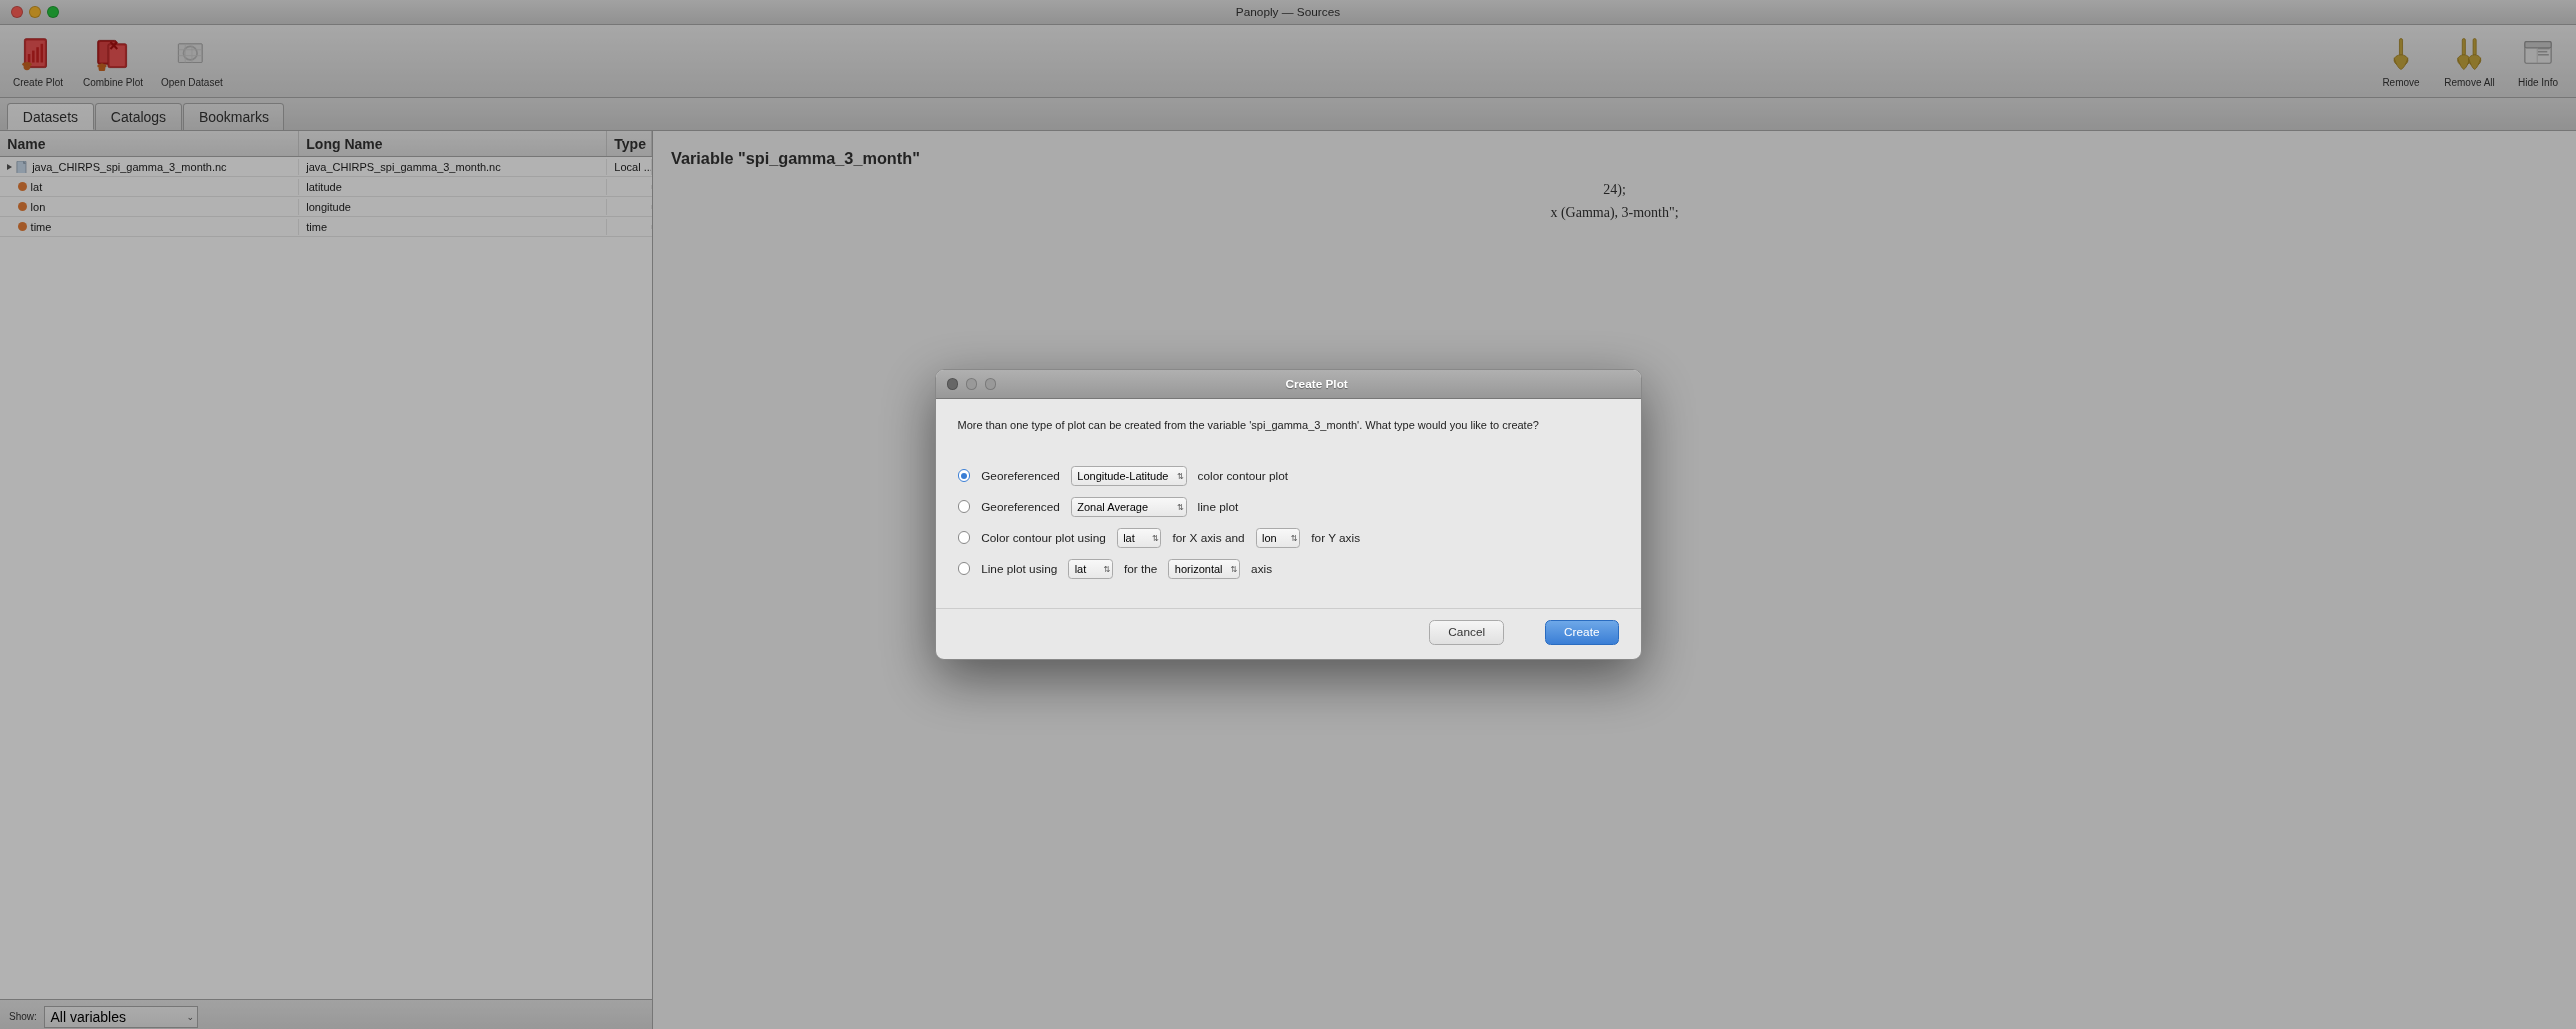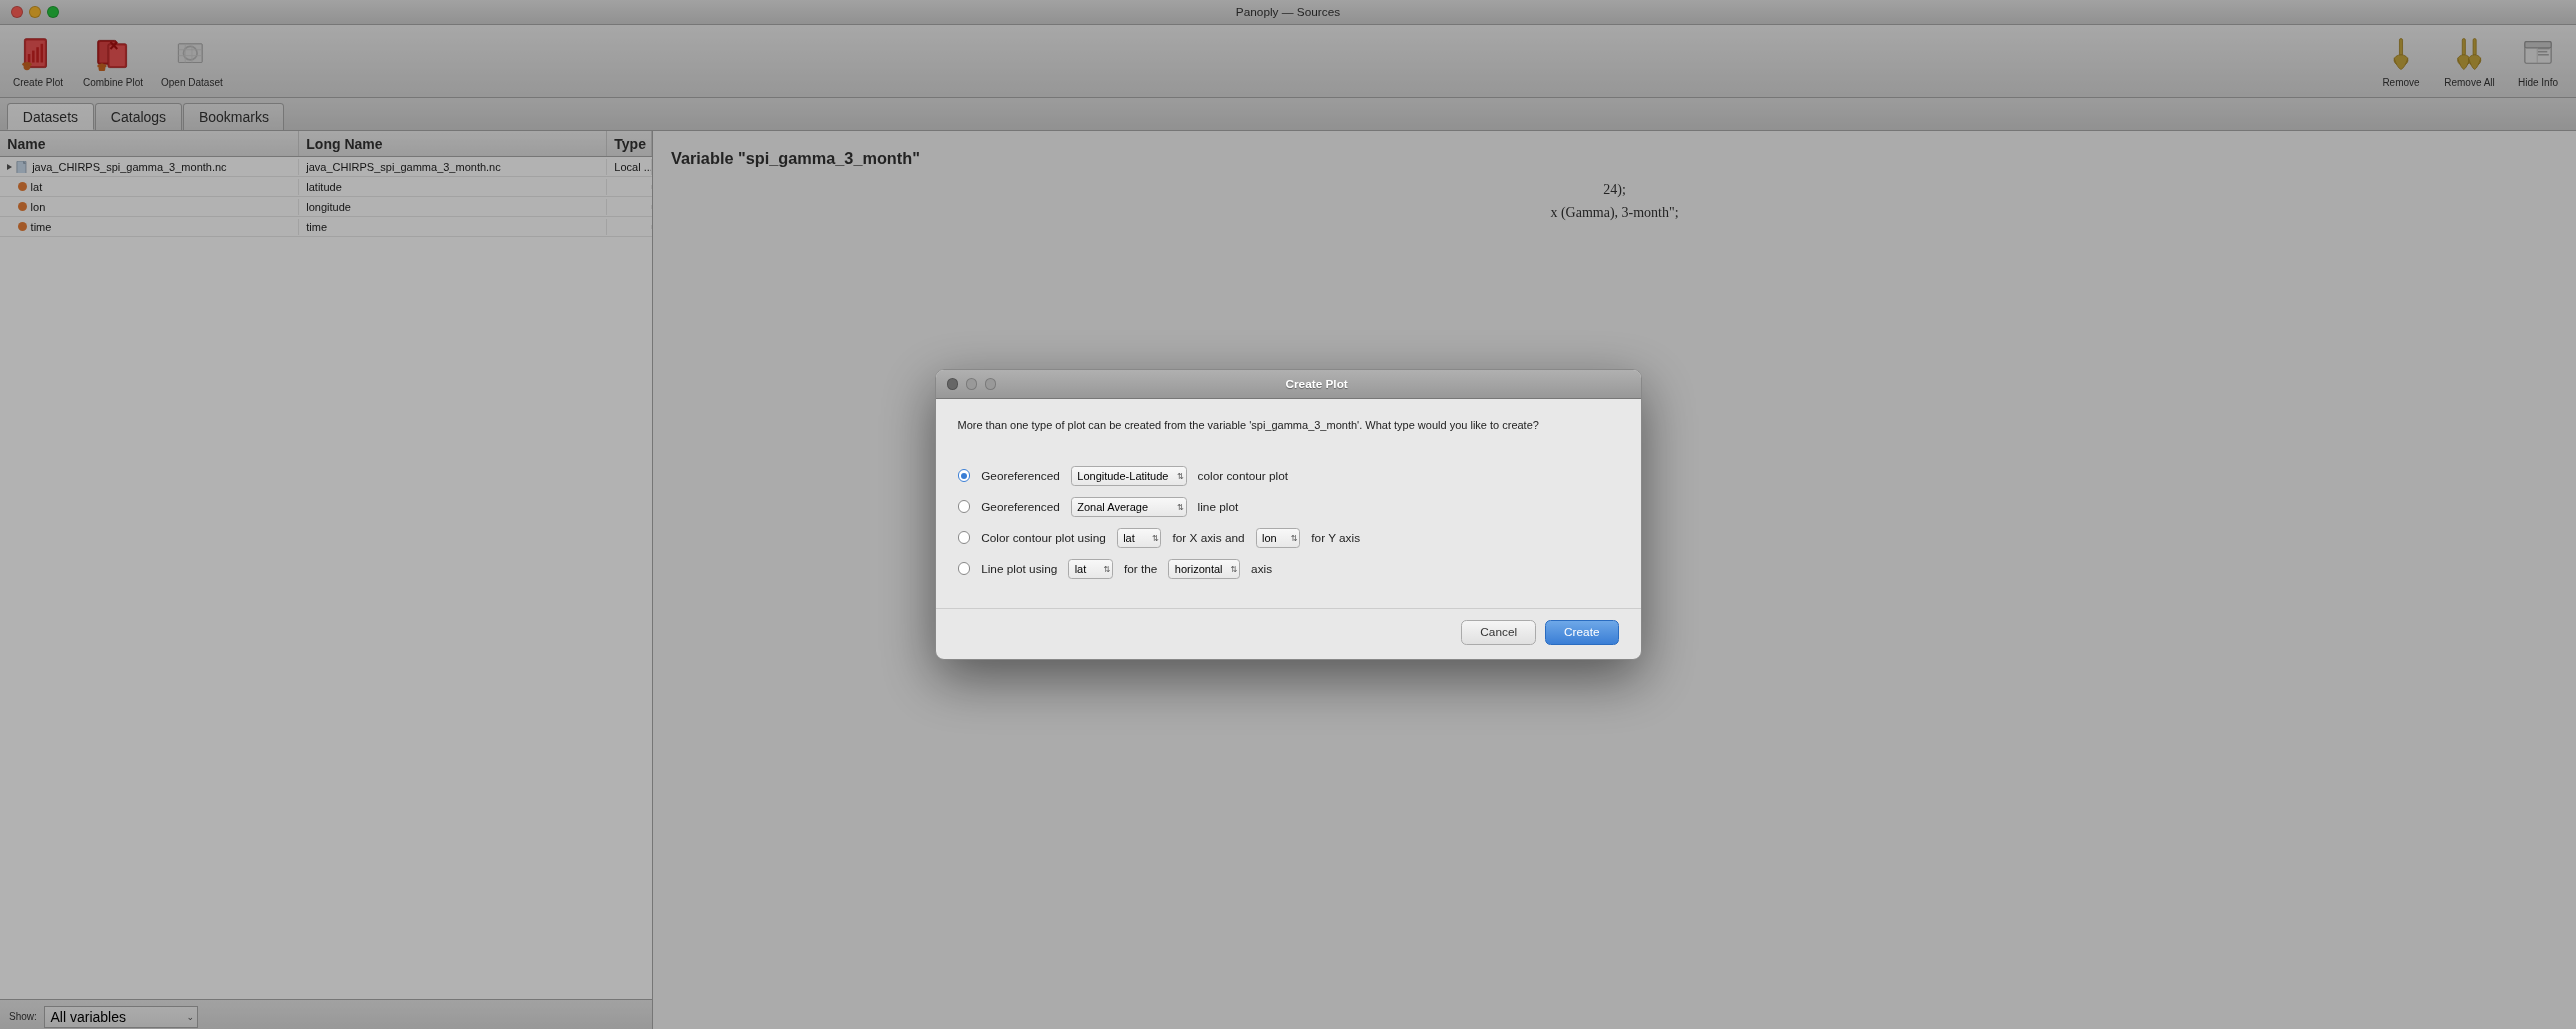--- a/index.html
+++ b/index.html
@@ -372,20 +372,21 @@
       gap: 9px;
       padding: 11px 22px 14.5px;
       border-top: 0.9px solid #ccc;
     }
     .dialog-btn {
       padding: 4.5px 18px;
       border-radius: 5.4px;
       font-size: 11.8px;
       cursor: pointer;
       border: 0.9px solid #aaa;
+      margin-left: 32px;
     }
     .btn-cancel {
       background: linear-gradient(to bottom, #f5f5f5, #e0e0e0);
       color: #333;
     }
     .btn-create {
       background: linear-gradient(to bottom, #6ea8e8, #3a7ed5);
       color: #fff;
       border-color: #2a6cc0;
       font-weight: 500;

